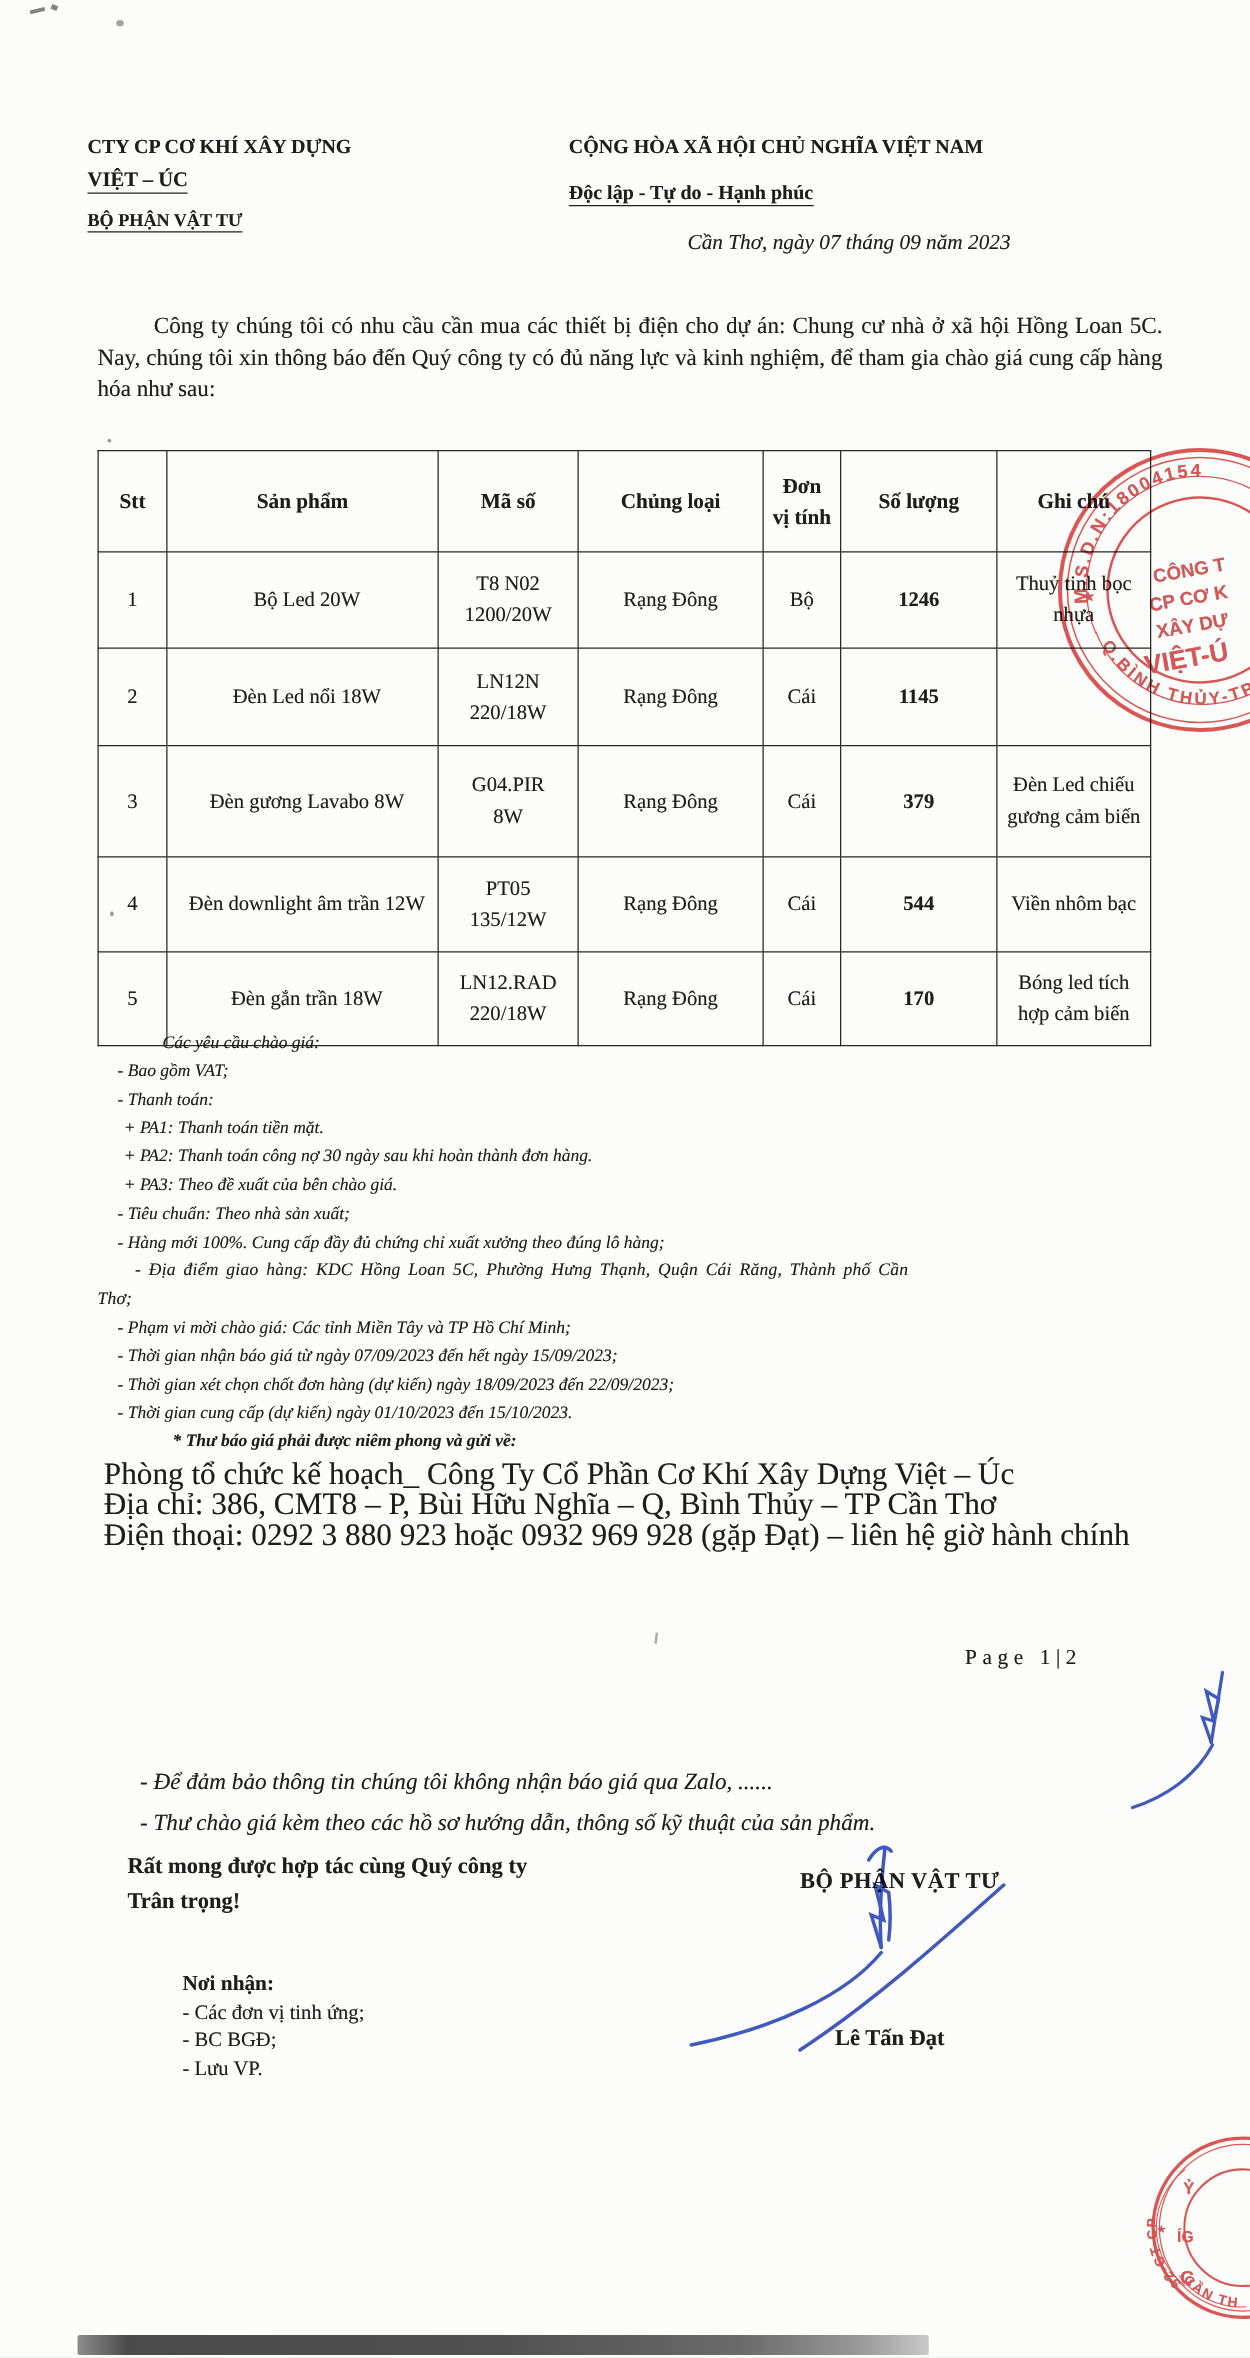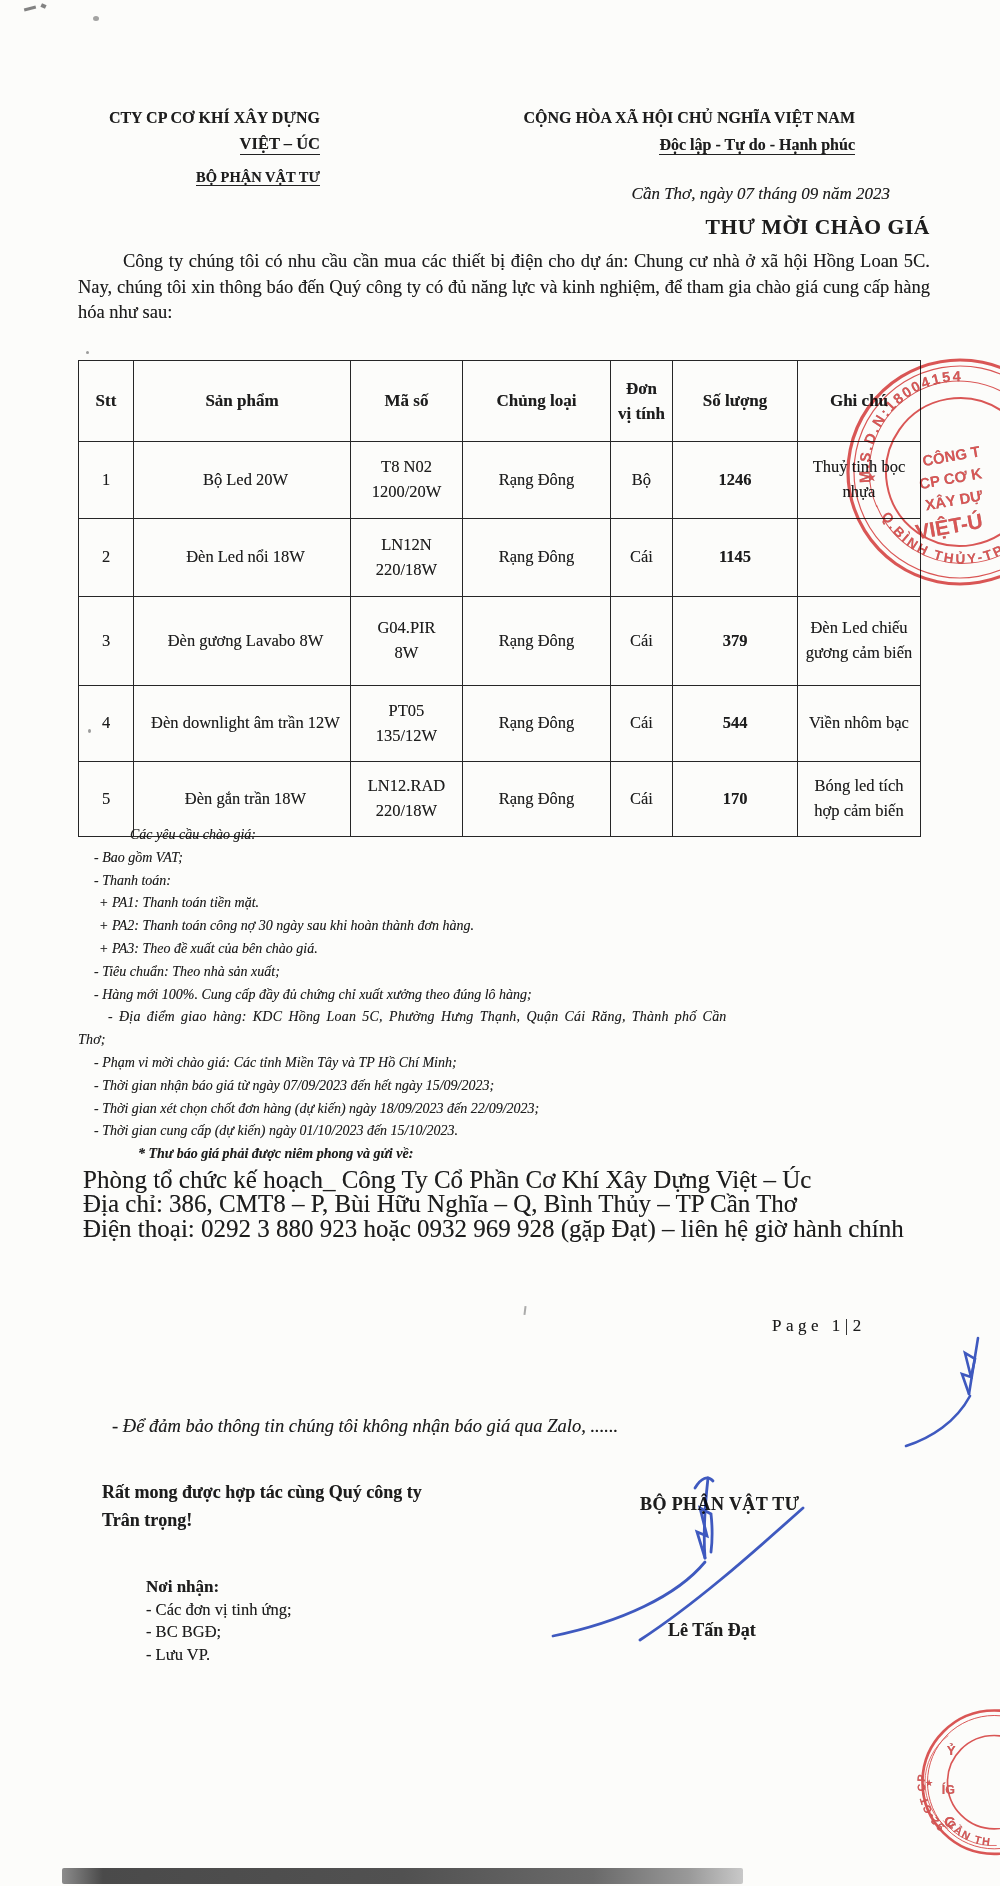--- a/index.html
+++ b/index.html
@@ -3,31 +3,31 @@
 <meta charset="utf-8">
 <style>
   html,body{margin:0;padding:0;background:#e9e9e7;}
   .page{
     position:relative;width:1000px;height:1886px;margin:0 auto;
     background:#fcfcfa;overflow:hidden;
     font-family:"Liberation Serif","DejaVu Serif",serif;
     color:#1d1d1d;text-shadow:0 0 .3px rgba(25,25,25,.45);
   }
   .abs{position:absolute;}
-  .center{text-align:right;}
+  .center{text-align:left;}
   .b{font-weight:bold;}
   .i{font-style:italic;}
   .u{border-bottom:1.6px solid #222;padding-bottom:1px;display:inline-block;}
 
   
   .company{left:70px;top:110px;width:250px;font-size:16px;line-height:1;}
   .company .l2{margin-top:10px;font-size:16.5px;}
   .company .l3{margin-top:15px;font-size:14.5px;}
   .national{left:455px;top:110px;width:400px;font-size:16px;line-height:1;}
-  .national .l2{margin-top:11px;}
+  .national .l2{margin-top:21px;}
   .dateline{left:550px;top:184px;width:340px;font-size:17px;}
 
   .doc-title{left:78px;top:215px;width:852px;font-size:21.5px;letter-spacing:.6px;}
   .intro{left:78px;top:249px;width:852px;font-size:18.5px;line-height:25.5px;
          text-align:justify;text-indent:45px;}
 
   
   .tblwrap{left:78px;top:347px;}
   table.products{border-collapse:collapse;table-layout:fixed;width:842px;margin-top:13px;}
   .products th,.products td{
@@ -86,21 +86,20 @@
     <div class="l2 b"><span class="u">VIỆT – ÚC</span></div>
     <div class="l3 b"><span class="u">BỘ PHẬN VẬT TƯ</span></div>
   </div>
 
   <div class="abs national center">
     <div class="b">CỘNG HÒA XÃ HỘI CHỦ NGHĨA VIỆT NAM</div>
     <div class="l2 b"><span class="u">Độc lập - Tự do - Hạnh phúc</span></div>
   </div>
   <div class="abs dateline center i">Cần Thơ, ngày 07 tháng 09 năm 2023</div>
 
-  <div class="abs doc-title center b">THƯ MỜI CHÀO GIÁ</div>
   <div class="abs intro">Công ty chúng tôi có nhu cầu cần mua các thiết bị điện cho dự án: Chung cư nhà ở xã hội Hồng Loan 5C. Nay, chúng tôi xin thông báo đến Quý công ty có đủ năng lực và kinh nghiệm, để tham gia chào giá cung cấp hàng hóa như sau:</div>
 
   <div class="abs tblwrap">
     <table class="products">
       <colgroup>
         <col style="width:55px">
           <col style="width:217px">
           <col style="width:112px">
         <col style="width:148px">
           <col style="width:62px">
@@ -193,20 +192,21 @@
   <div class="abs contact">
     <div>Phòng tổ chức kế hoạch_ Công Ty Cổ Phần Cơ Khí Xây Dựng Việt – Úc</div>
     <div>Địa chỉ: 386, CMT8 – P, Bùi Hữu Nghĩa – Q, Bình Thủy – TP Cần Thơ</div>
     <div>Điện thoại: 0292 3 880 923 hoặc 0932 969 928 (gặp Đạt) – liên hệ giờ hành chính</div>
   </div>
 
   <div class="abs pagenum">Page 1|2</div>
 
   <div class="abs notes i">
     <div>- Để đảm bảo thông tin chúng tôi không nhận báo giá qua Zalo, ......</div>
+    <div>- Thư chào giá kèm theo các hồ sơ hướng dẫn, thông số kỹ thuật của sản phẩm.</div>
   </div>
 
   <div class="abs closing b">
     <div>Rất mong được hợp tác cùng Quý công ty</div>
     <div>Trân trọng!</div>
   </div>
 
   <div class="abs dept-sign b">BỘ PHẬN VẬT TƯ</div>
 
   <div class="abs recipients">

